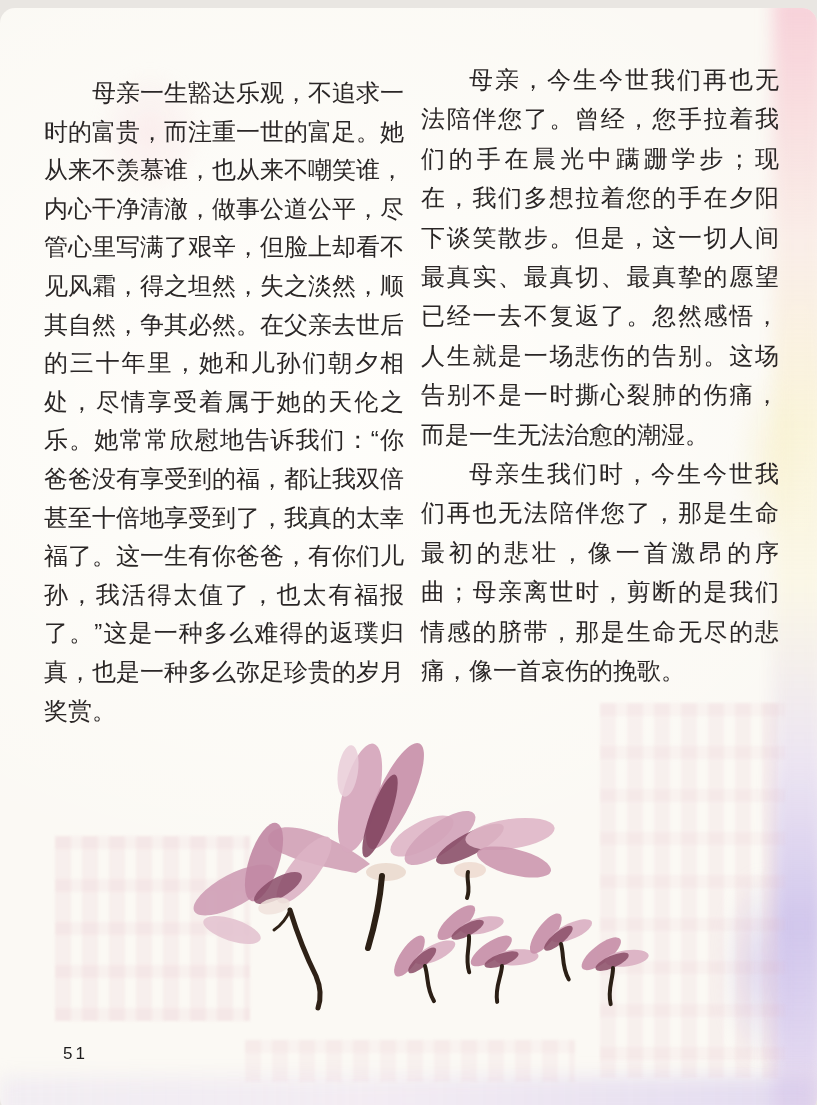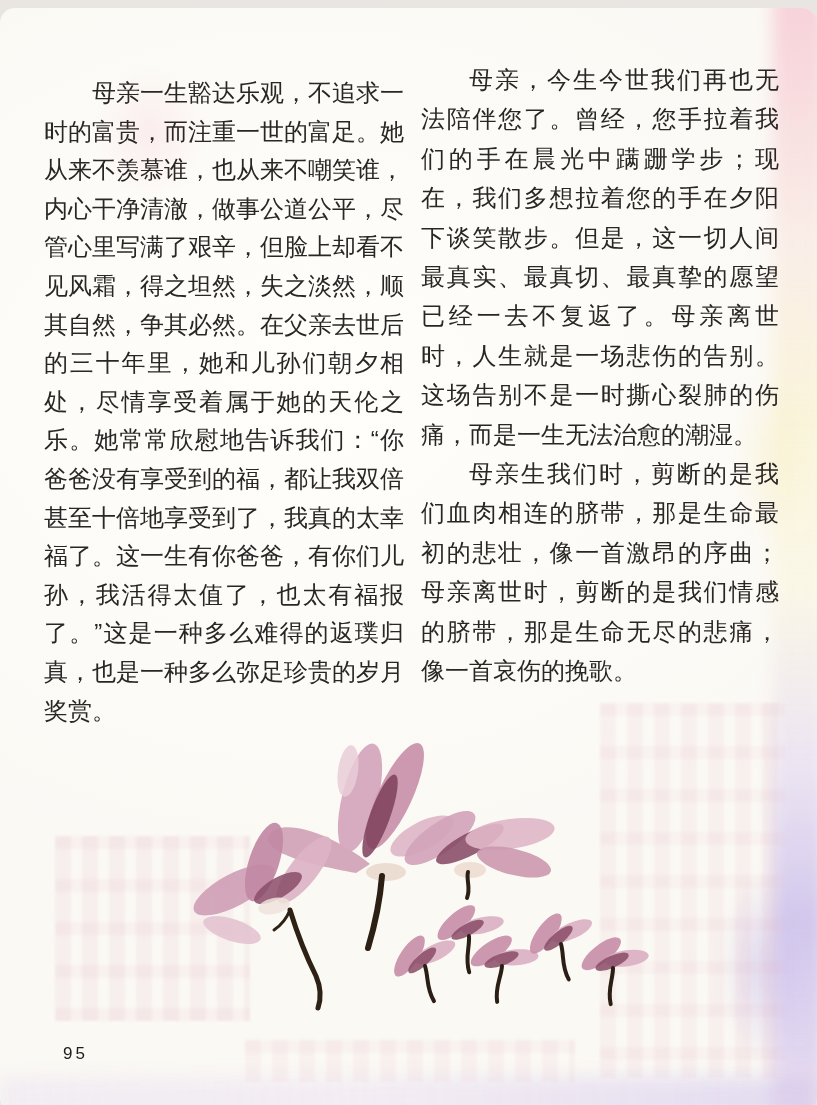--- a/index.html
+++ b/index.html
@@ -94,22 +94,22 @@
 
   <div class="bleed bleed-left-bottom"></div>
   <div class="bleed bleed-right-col"></div>
   <div class="bleed bleed-bottom-center"></div>
 
   <div class="col col-left">
     <p>母亲一生豁达乐观，不追求一时的富贵，而注重一世的富足。她从来不羡慕谁，也从来不嘲笑谁，内心干净清澈，做事公道公平，尽管心里写满了艰辛，但脸上却看不见风霜，得之坦然，失之淡然，顺其自然，争其必然。在父亲去世后的三十年里，她和儿孙们朝夕相处，尽情享受着属于她的天伦之乐。她常常欣慰地告诉我们：“你爸爸没有享受到的福，都让我双倍甚至十倍地享受到了，我真的太幸福了。这一生有你爸爸，有你们儿孙，我活得太值了，也太有福报了。”这是一种多么难得的返璞归真，也是一种多么弥足珍贵的岁月奖赏。</p>
   </div>
 
   <div class="col col-right">
-    <p>母亲，今生今世我们再也无法陪伴您了。曾经，您手拉着我们的手在晨光中蹒跚学步；现在，我们多想拉着您的手在夕阳下谈笑散步。但是，这一切人间最真实、最真切、最真挚的愿望已经一去不复返了。母亲离世时，人生就是一场悲伤的告别。这场告别不是一时撕心裂肺的伤痛，而是一生无法治愈的潮湿。</p>
-    <p>母亲生我们时，剪断的是我们血肉相连的脐带，那是生命最初的悲壮，像一首激昂的序曲；母亲离世时，剪断的是我们情感的脐带，那是生命无尽的悲痛，像一首哀伤的挽歌。</p>
+    <p>母亲，今生今世我们再也无法陪伴您了。曾经，您手拉着我们的手在晨光中蹒跚学步；现在，我们多想拉着您的手在夕阳下谈笑散步。但是，这一切人间最真实、最真切、最真挚的愿望已经一去不复返了。忽然感悟，人生就是一场悲伤的告别。这场告别不是一时撕心裂肺的伤痛，而是一生无法治愈的潮湿。</p>
+    <p>母亲生我们时，今生今世我们再也无法陪伴您了，那是生命最初的悲壮，像一首激昂的序曲；母亲离世时，剪断的是我们情感的脐带，那是生命无尽的悲痛，像一首哀伤的挽歌。</p>
   </div>
 
   <svg class="flowers" width="480" height="330" viewBox="0 0 480 330" aria-hidden="true">
 
     <g transform="translate(198,158)">
       <path d="M-8,-2 C-45,-32 -96,-50 -109,-31 C-117,-14 -72,-2 -22,7 Z" fill="#cf9db4" opacity="0.88"></path>
       <ellipse cx="-18" cy="-68" rx="18" ry="56" transform="rotate(14 -18 -68)" fill="#d6a8bd" opacity="0.95"></ellipse>
       <ellipse cx="17" cy="-70" rx="17" ry="58" transform="rotate(25 17 -70)" fill="#c68ea9" opacity="0.9"></ellipse>
       <ellipse cx="2" cy="-50" rx="10" ry="44" transform="rotate(20 2 -50)" fill="#7e3f5c" opacity="0.85"></ellipse>
       <ellipse cx="44" cy="-30" rx="35" ry="14" transform="rotate(-28 44 -30)" fill="#deb5c6" opacity="0.9"></ellipse>
@@ -164,14 +164,14 @@
       <path d="M0,0 C2,12 -2,22 4,36" stroke="#2b1f15" stroke-width="4" fill="none" stroke-linecap="round"></path>
     </g>
     <g transform="translate(433,260) rotate(10)">
       <ellipse cx="-14" cy="-12" rx="24" ry="9" transform="rotate(-48 -14 -12)" fill="#c78fa8" opacity="0.92"></ellipse>
       <ellipse cx="12" cy="-12" rx="22" ry="8" transform="rotate(-18 12 -12)" fill="#dab0c2" opacity="0.92"></ellipse>
       <ellipse cx="-2" cy="-6" rx="18" ry="6" transform="rotate(-34 -2 -6)" fill="#8a4c66" opacity="0.85"></ellipse>
       <path d="M0,0 C2,12 -2,22 4,36" stroke="#2b1f15" stroke-width="4" fill="none" stroke-linecap="round"></path>
     </g>
   </svg>
 
-  <div class="page-number">95</div>
+  <div class="page-number">51</div>
 </div>
 
 </body></html>

